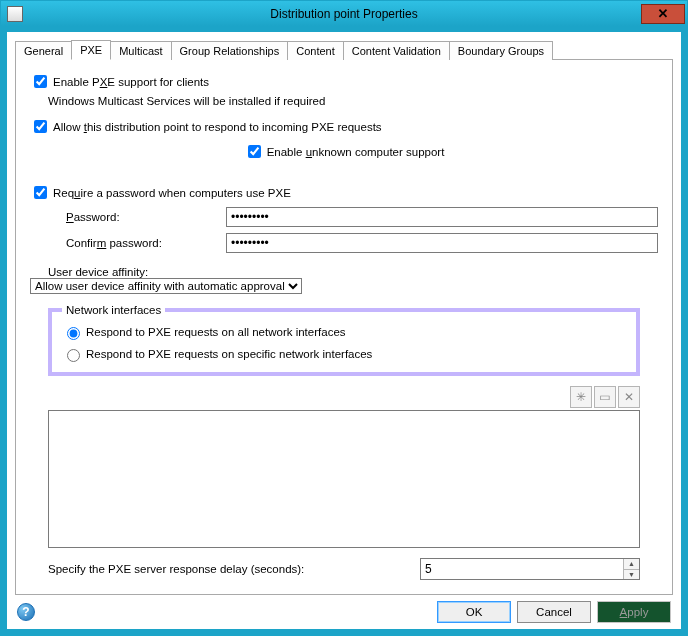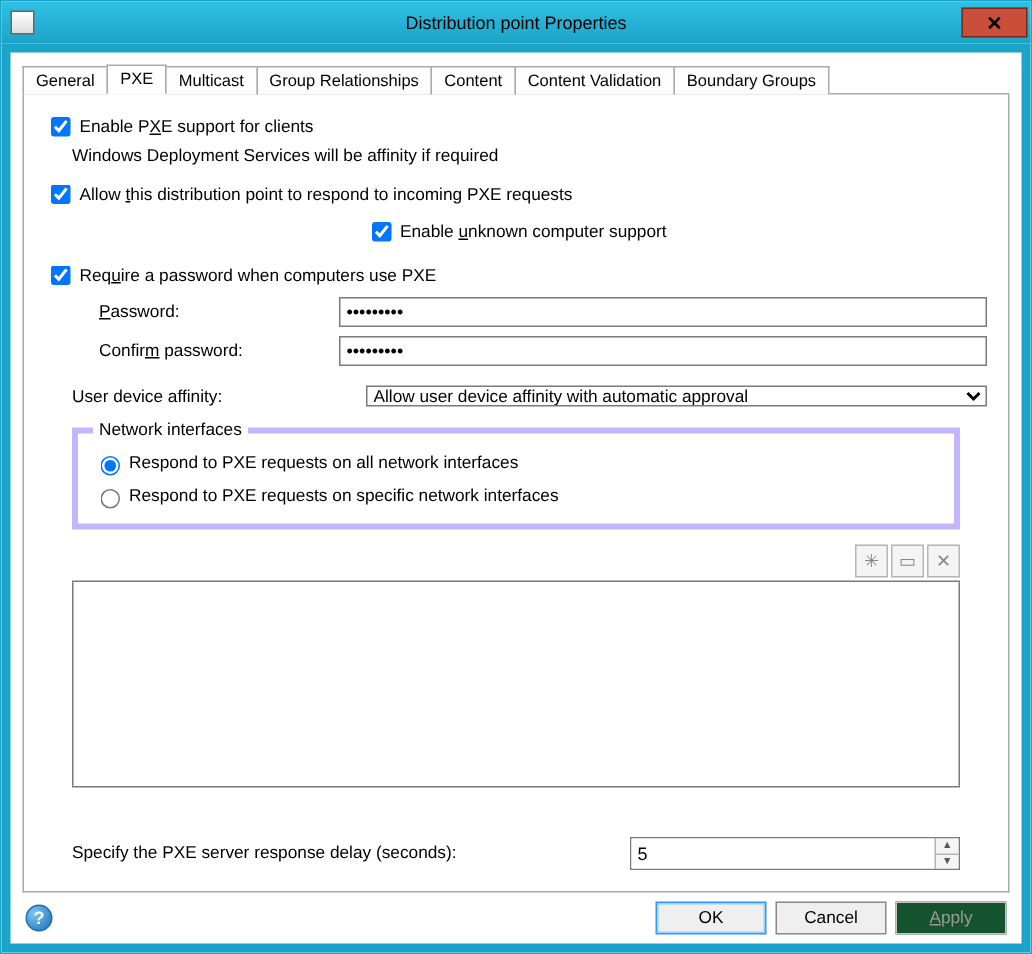--- a/index.html
+++ b/index.html
@@ -94,21 +94,21 @@
   .formrow { display:flex; align-items:center; margin: 3px 0; }
   .formlabel { width: 160px; margin-left: 36px; }
   .txt {
     flex: 1;
     border: 1px solid #7a7a7a;
     height: 20px;
     padding: 2px 4px;
     font-family: inherit;
     font-size: 12px;
   }
-  .selrow { display:flex; align-items:flex-end; margin: 10px 0 6px 0; }
+  .selrow { display:flex; align-items:flex-start; margin: 10px 0 6px 0; flex-direction: column; }
   .selrow .lbl { width: 196px; margin-left: 18px;}
   select.combo {
     flex: 1;
     height: 14px;
     border: 1px solid #7a7a7a;
     font-family: inherit; font-size: 11.5px;
     background: #fff;
   }
   fieldset.net {
     margin: 4px 18px 6px 18px;
@@ -207,37 +207,37 @@
     </div>
 
     <div class="tabbody">
 
       <div class="row">
         <input type="checkbox" class="chk" checked="" style="">
         <label>
           <span>Enable P</span><u>X</u><span>E support for clients</span>
         </label>
       </div>
-      <div class="row indent">Windows Deployment Services will be affinity if required</div>
+      <div class="row indent">Windows Multicast Services will be installed if required</div>
 
       <div class="row" style="margin-top:8px;">
         <input type="checkbox" class="chk" checked="" style="">
         <label>
           <span>Allow </span><u>t</u><span>his distribution point to respond to incoming PXE requests</span>
         </label>
       </div>
 
       <div class="row" style="margin-top:4px;justify-content:center;">
         <input type="checkbox" class="chk" checked="" style="">
         <label>
           <span>Enable </span><u>u</u><span>nknown computer support</span>
         </label>
       </div>
 
-      <div class="row" style="margin-top:8px;">
+      <div class="row" style="margin-top:20px;">
         <input type="checkbox" class="chk" checked="" style="">
         <label>
           <span>Req</span><u>u</u><span>ire a password when computers use PXE</span>
         </label>
       </div>
 
       <div class="formrow">
         <div class="formlabel">
           <u>P</u><span>assword:</span>
         </div>

